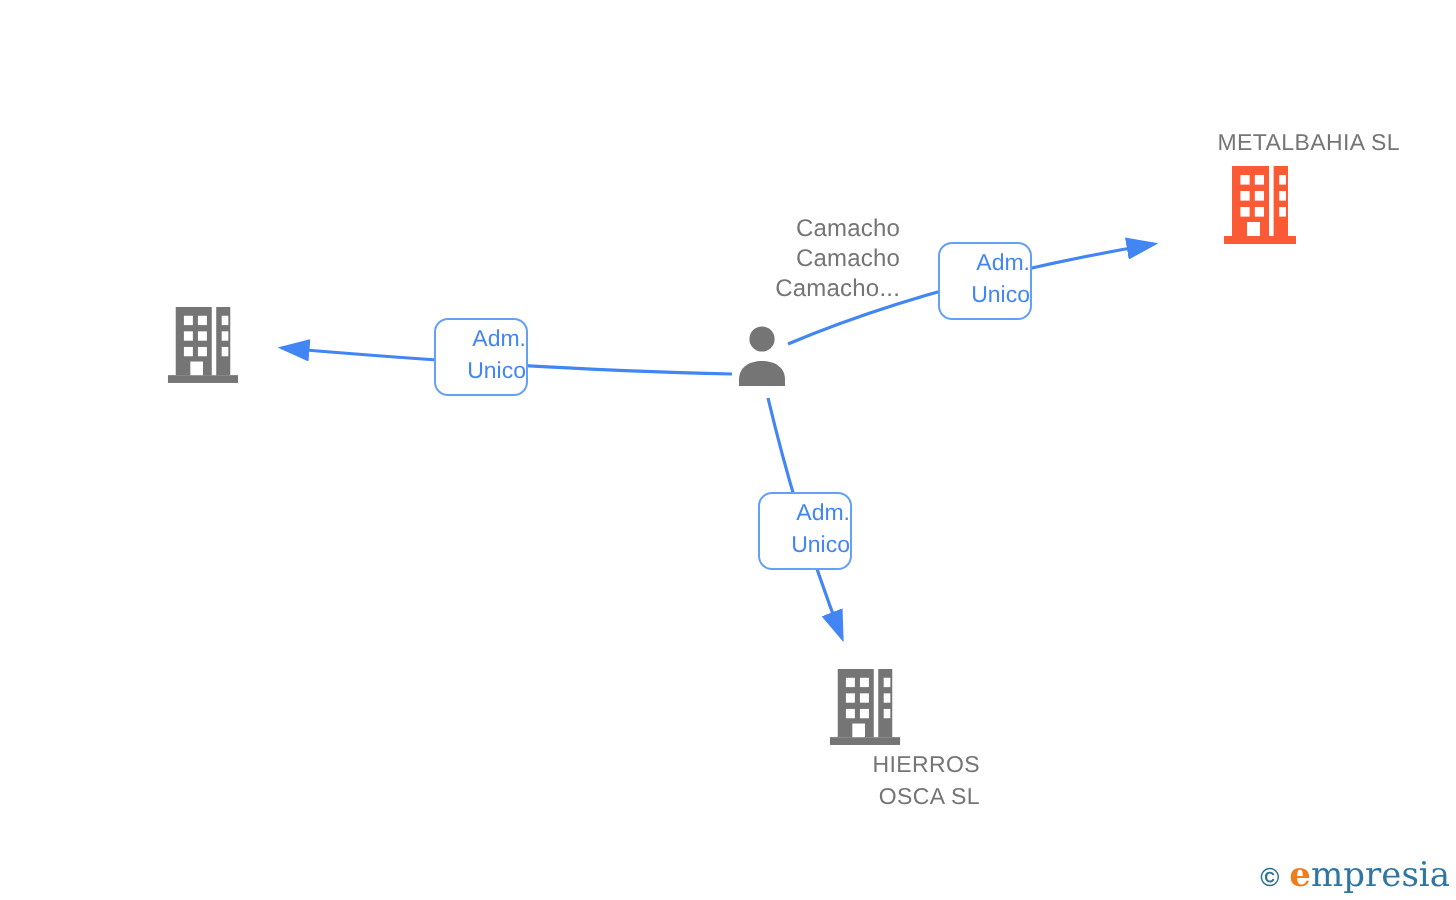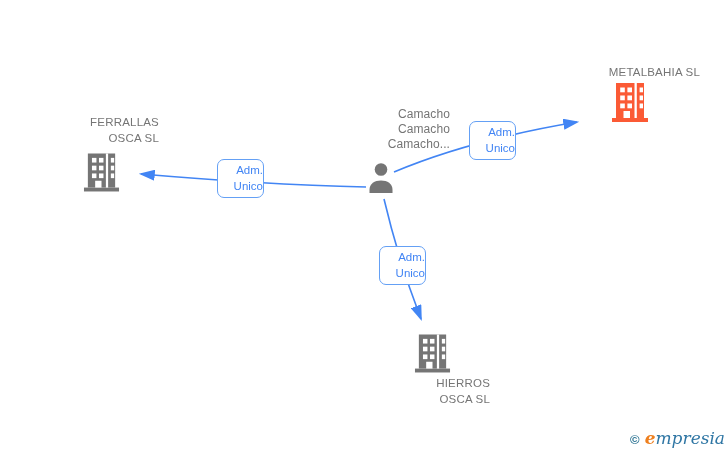--- a/index.html
+++ b/index.html
@@ -25,21 +25,21 @@
     color:#4285f4; font-size:11.5px; line-height:16px; text-align:center;
     padding-top:2px;
   }
   .edge-label-box span { display:block;text-align:right; }
   .watermark {
     position:absolute; right:3px; bottom:2px; z-index:4;
     display:flex; align-items:baseline; gap:5px;
   }
   .wm-copy { color:#2d7493; font-size:13px; font-weight:bold; }
   .wm-brand {
-    font-family:"DejaVu Serif", serif; font-style:italic;
+    font-family:"DejaVu Serif", serif; 
     font-size:17px; color:#2f76a4;
   }
   .wm-initial { color:#ee7f1e; font-weight:bold; }
 </style>
 </head>
 <body>
 
 <div class="canvas">
 
   <svg class="edges-layer" width="728" height="450" viewBox="0 0 728 450">
@@ -75,24 +75,20 @@
     <rect x="28.6" y="5.5" width="3.4" height="4.8" fill="#ffffff"></rect>
     <rect x="9.2" y="13.5" width="4.6" height="4.8" fill="#ffffff"></rect>
     <rect x="16.4" y="13.5" width="4.6" height="4.8" fill="#ffffff"></rect>
     <rect x="28.6" y="13.5" width="3.4" height="4.8" fill="#ffffff"></rect>
     <rect x="9.2" y="21.5" width="4.6" height="4.8" fill="#ffffff"></rect>
     <rect x="16.4" y="21.5" width="4.6" height="4.8" fill="#ffffff"></rect>
     <rect x="28.6" y="21.5" width="3.4" height="4.8" fill="#ffffff"></rect>
     <rect x="12.5" y="29" width="6.5" height="7" fill="#ffffff"></rect>
   </svg>
 
-  <div class="node-label abs" style="left:39px; top:114px; width:120px;">
-    <span>FERRALLAS</span>
-    <span>OSCA SL</span>
-  </div>
   <svg class="node-icon icon-gray" style="left:83px; top:152px;" width="37" height="40" viewBox="0 0 38 40">
     <rect x="5" y="1" width="28" height="35" fill="currentColor"></rect>
     <rect x="1" y="36" width="36" height="4" fill="currentColor"></rect>
     <rect x="23.5" y="1" width="2.3" height="35" fill="#ffffff"></rect>
     <rect x="9.2" y="5.5" width="4.6" height="4.8" fill="#ffffff"></rect>
     <rect x="16.4" y="5.5" width="4.6" height="4.8" fill="#ffffff"></rect>
     <rect x="28.6" y="5.5" width="3.4" height="4.8" fill="#ffffff"></rect>
     <rect x="9.2" y="13.5" width="4.6" height="4.8" fill="#ffffff"></rect>
     <rect x="16.4" y="13.5" width="4.6" height="4.8" fill="#ffffff"></rect>
     <rect x="28.6" y="13.5" width="3.4" height="4.8" fill="#ffffff"></rect>

